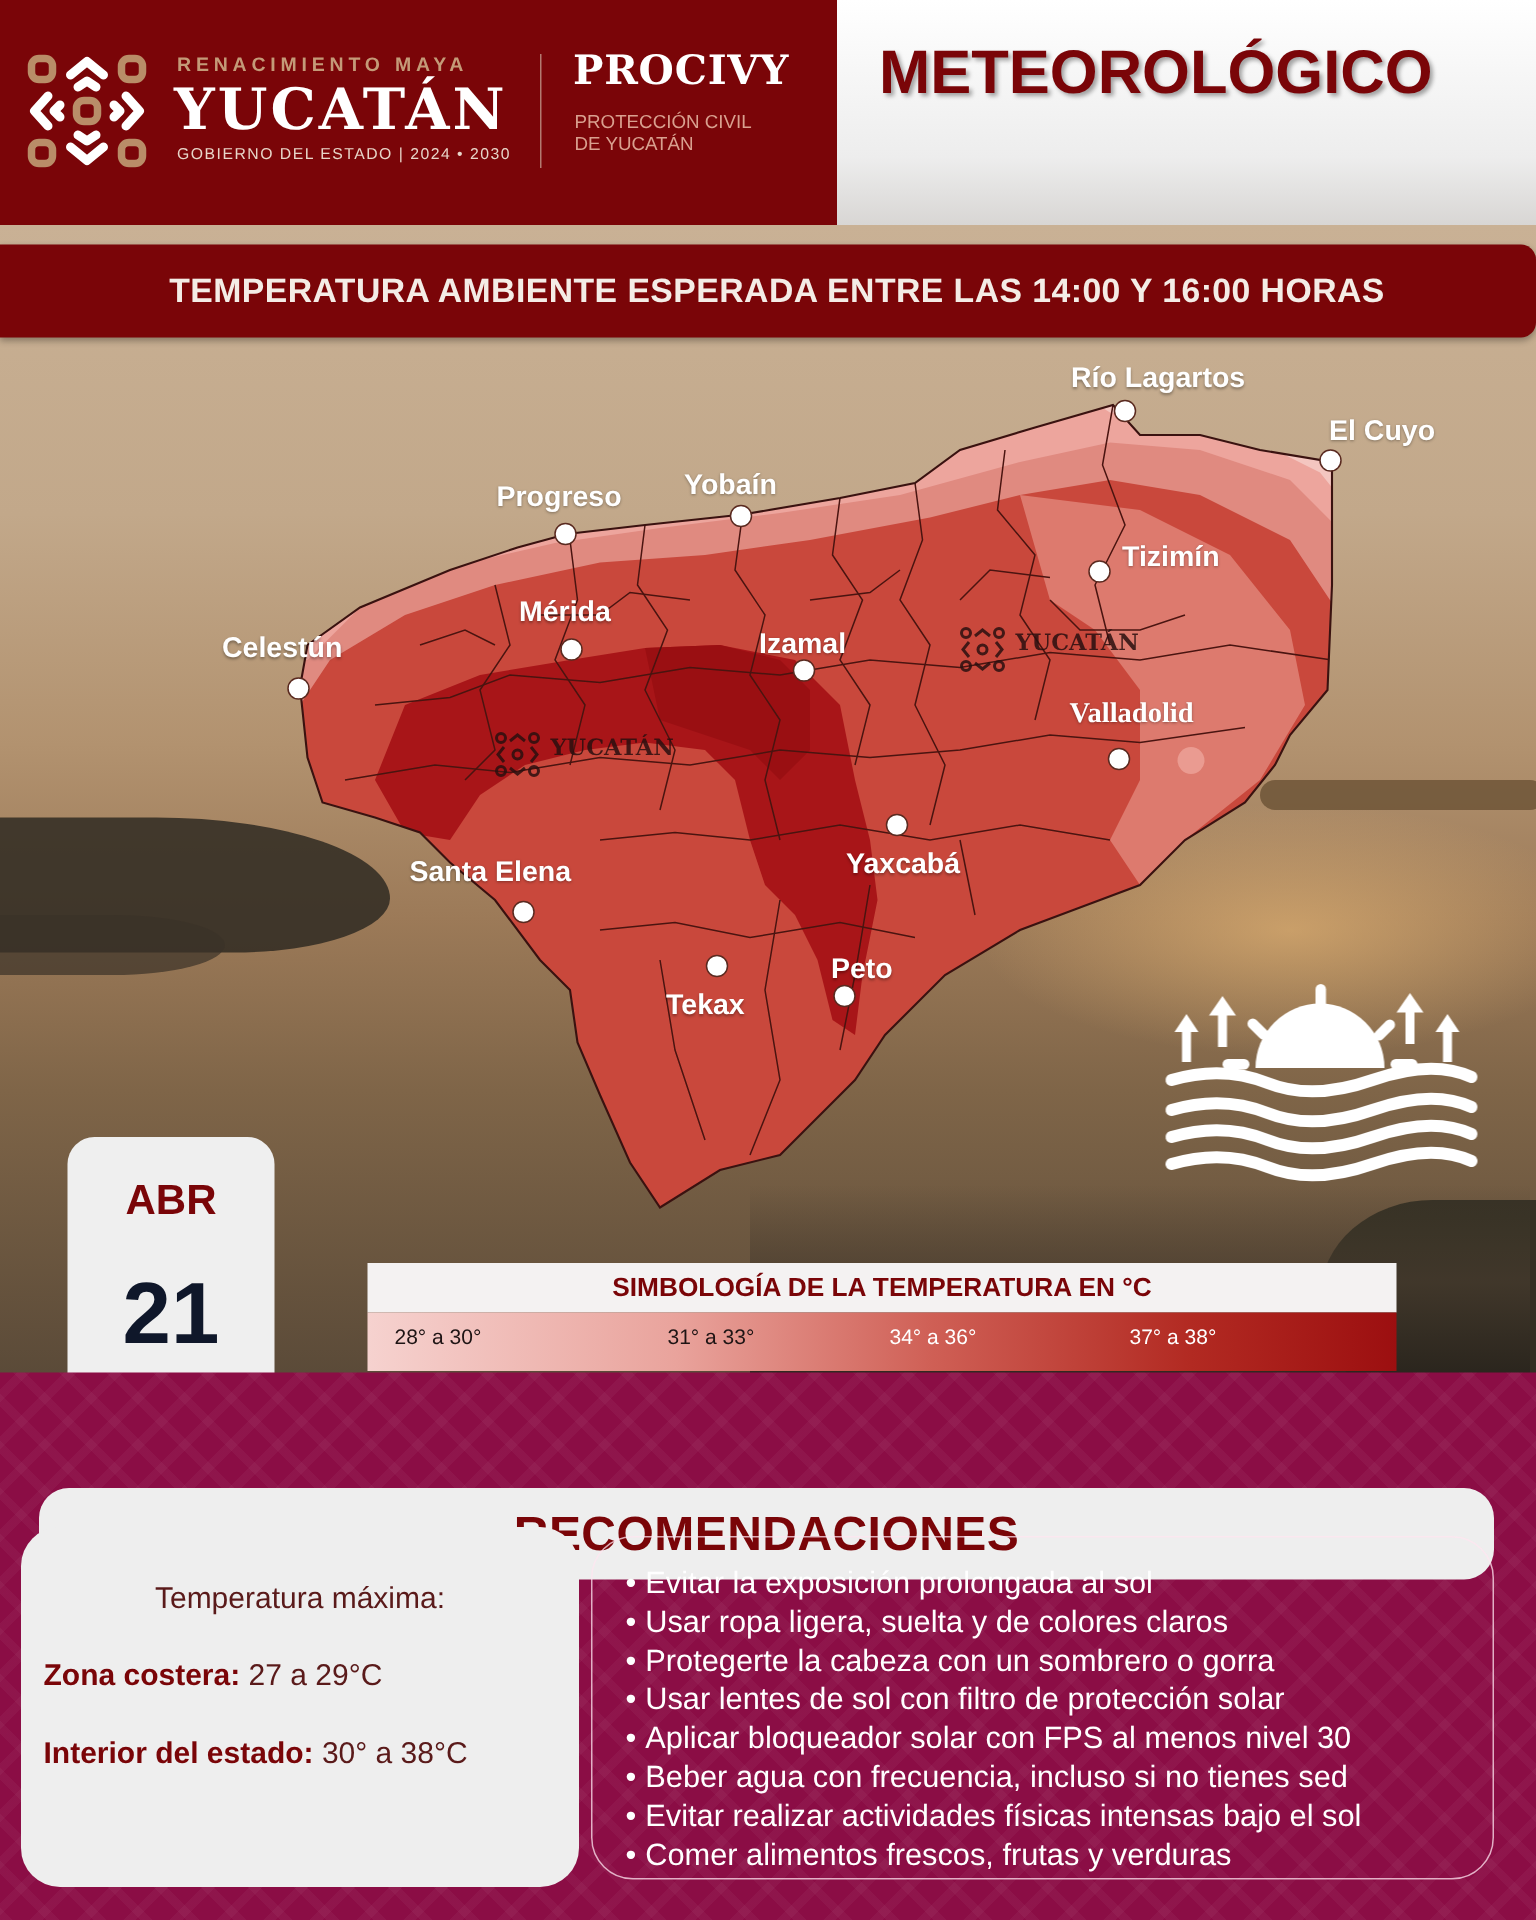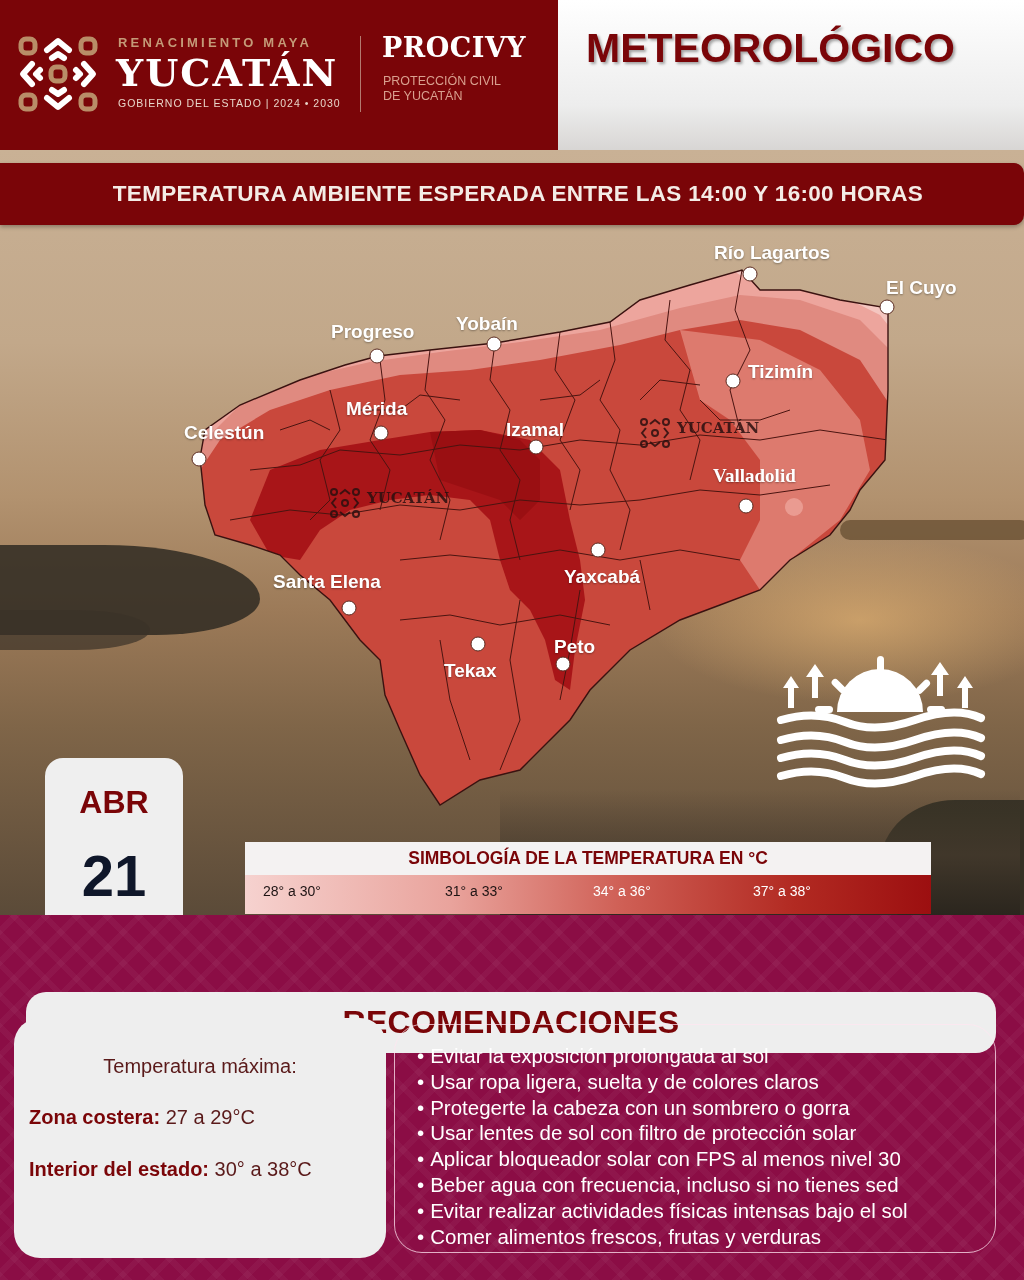--- a/index.html
+++ b/index.html
@@ -38,21 +38,21 @@
 
   
   .map { position:absolute; left:0; top:230px; width:1024px; height:580px; }
   .city-label { position:absolute; font-family:"Liberation Sans",sans-serif; font-weight:bold; font-size:19px; color:#ffffff; text-shadow: 0 1px 2px rgba(0,0,0,0.35); white-space:nowrap; }
 
   
   .sun-icon { position:absolute; left:775px; top:652px; width:212px; height:136px; }
 
   
   .date-card { position:absolute; left:45px; top:758px; width:138px; height:162px; background:#efefef; border-radius:18px 18px 0 0; }
-  .date-month { position:absolute; left:0; right:0; top:26px; text-align:center; font-family:"Liberation Sans",sans-serif; font-weight:bold; font-size:32px; color:#7a0508; }
+  .date-month { position:absolute; left:0; right:0; top:26px; text-align:center; font-family:"Liberation Sans",sans-serif; font-weight:bold; font-size:28px; color:#7a0508; }
   .date-day { position:absolute; left:0; right:0; top:84px; text-align:center; font-family:"Liberation Sans",sans-serif; font-weight:bold; font-size:58px; color:#0f172a; }
 
   
   .legend { position:absolute; left:245px; top:842px; width:686px; height:72px; }
   .legend-title { height:33px; background:#f4f2f2; text-align:center; font-family:"Liberation Sans",sans-serif; font-weight:bold; font-size:17.5px; line-height:33px; color:#7a0508; }
   .legend-bar { position:relative; height:39px; background: linear-gradient(90deg, #f6d2cf 0%, #e9a39c 30%, #cf5f55 55%, #b22a22 80%, #9c0f10 100%); }
   .legend-bar span { position:absolute; top:8px; font-family:"Liberation Sans",sans-serif; font-size:14px; }
 
   
   .bottom { position:absolute; left:0; top:915px; width:1024px; height:365px; background:#8b0d45;
@@ -217,21 +217,21 @@
 <div class="city-label" style="left:367px;top:489px;font-family:'DejaVu Serif',serif;font-size:15px;color:#2a1010;text-shadow:none;opacity:0.85;">YUCATÁN</div>
 <div class="city-label" style="left:677px;top:419px;font-family:'DejaVu Serif',serif;font-size:15px;color:#2a1010;text-shadow:none;opacity:0.85;">YUCATÁN</div>
 
 <div class="city-label" style="left:714px;top:242px;">Río Lagartos</div>
 <div class="city-label" style="left:886px;top:277px;">El Cuyo</div>
 <div class="city-label" style="left:331px;top:321px;">Progreso</div>
 <div class="city-label" style="left:456px;top:313px;">Yobaín</div>
 <div class="city-label" style="left:748px;top:361px;">Tizimín</div>
 <div class="city-label" style="left:346px;top:398px;">Mérida</div>
 <div class="city-label" style="left:506px;top:419px;">Izamal</div>
-<div class="city-label" style="left:148px;top:422px;margin-left:36px;">Celestún</div>
+<div class="city-label" style="left:148px;top:422px;">Celestún</div>
 <div class="city-label" style="left:713px;top:465px;font-family:Liberation Serif, serif;">Valladolid</div>
 <div class="city-label" style="left:564px;top:566px;">Yaxcabá</div>
 <div class="city-label" style="left:273px;top:571px;">Santa Elena</div>
 <div class="city-label" style="left:554px;top:636px;">Peto</div>
 <div class="city-label" style="left:444px;top:660px;">Tekax</div>
 
 <svg class="sun-icon" viewBox="0 0 212 136">
   <g fill="#ffffff">
     <path d="M62,60 A43,43 0 0 1 148,60 Z"></path>
     <rect x="102" y="4" width="7" height="18" rx="3.5"></rect>

